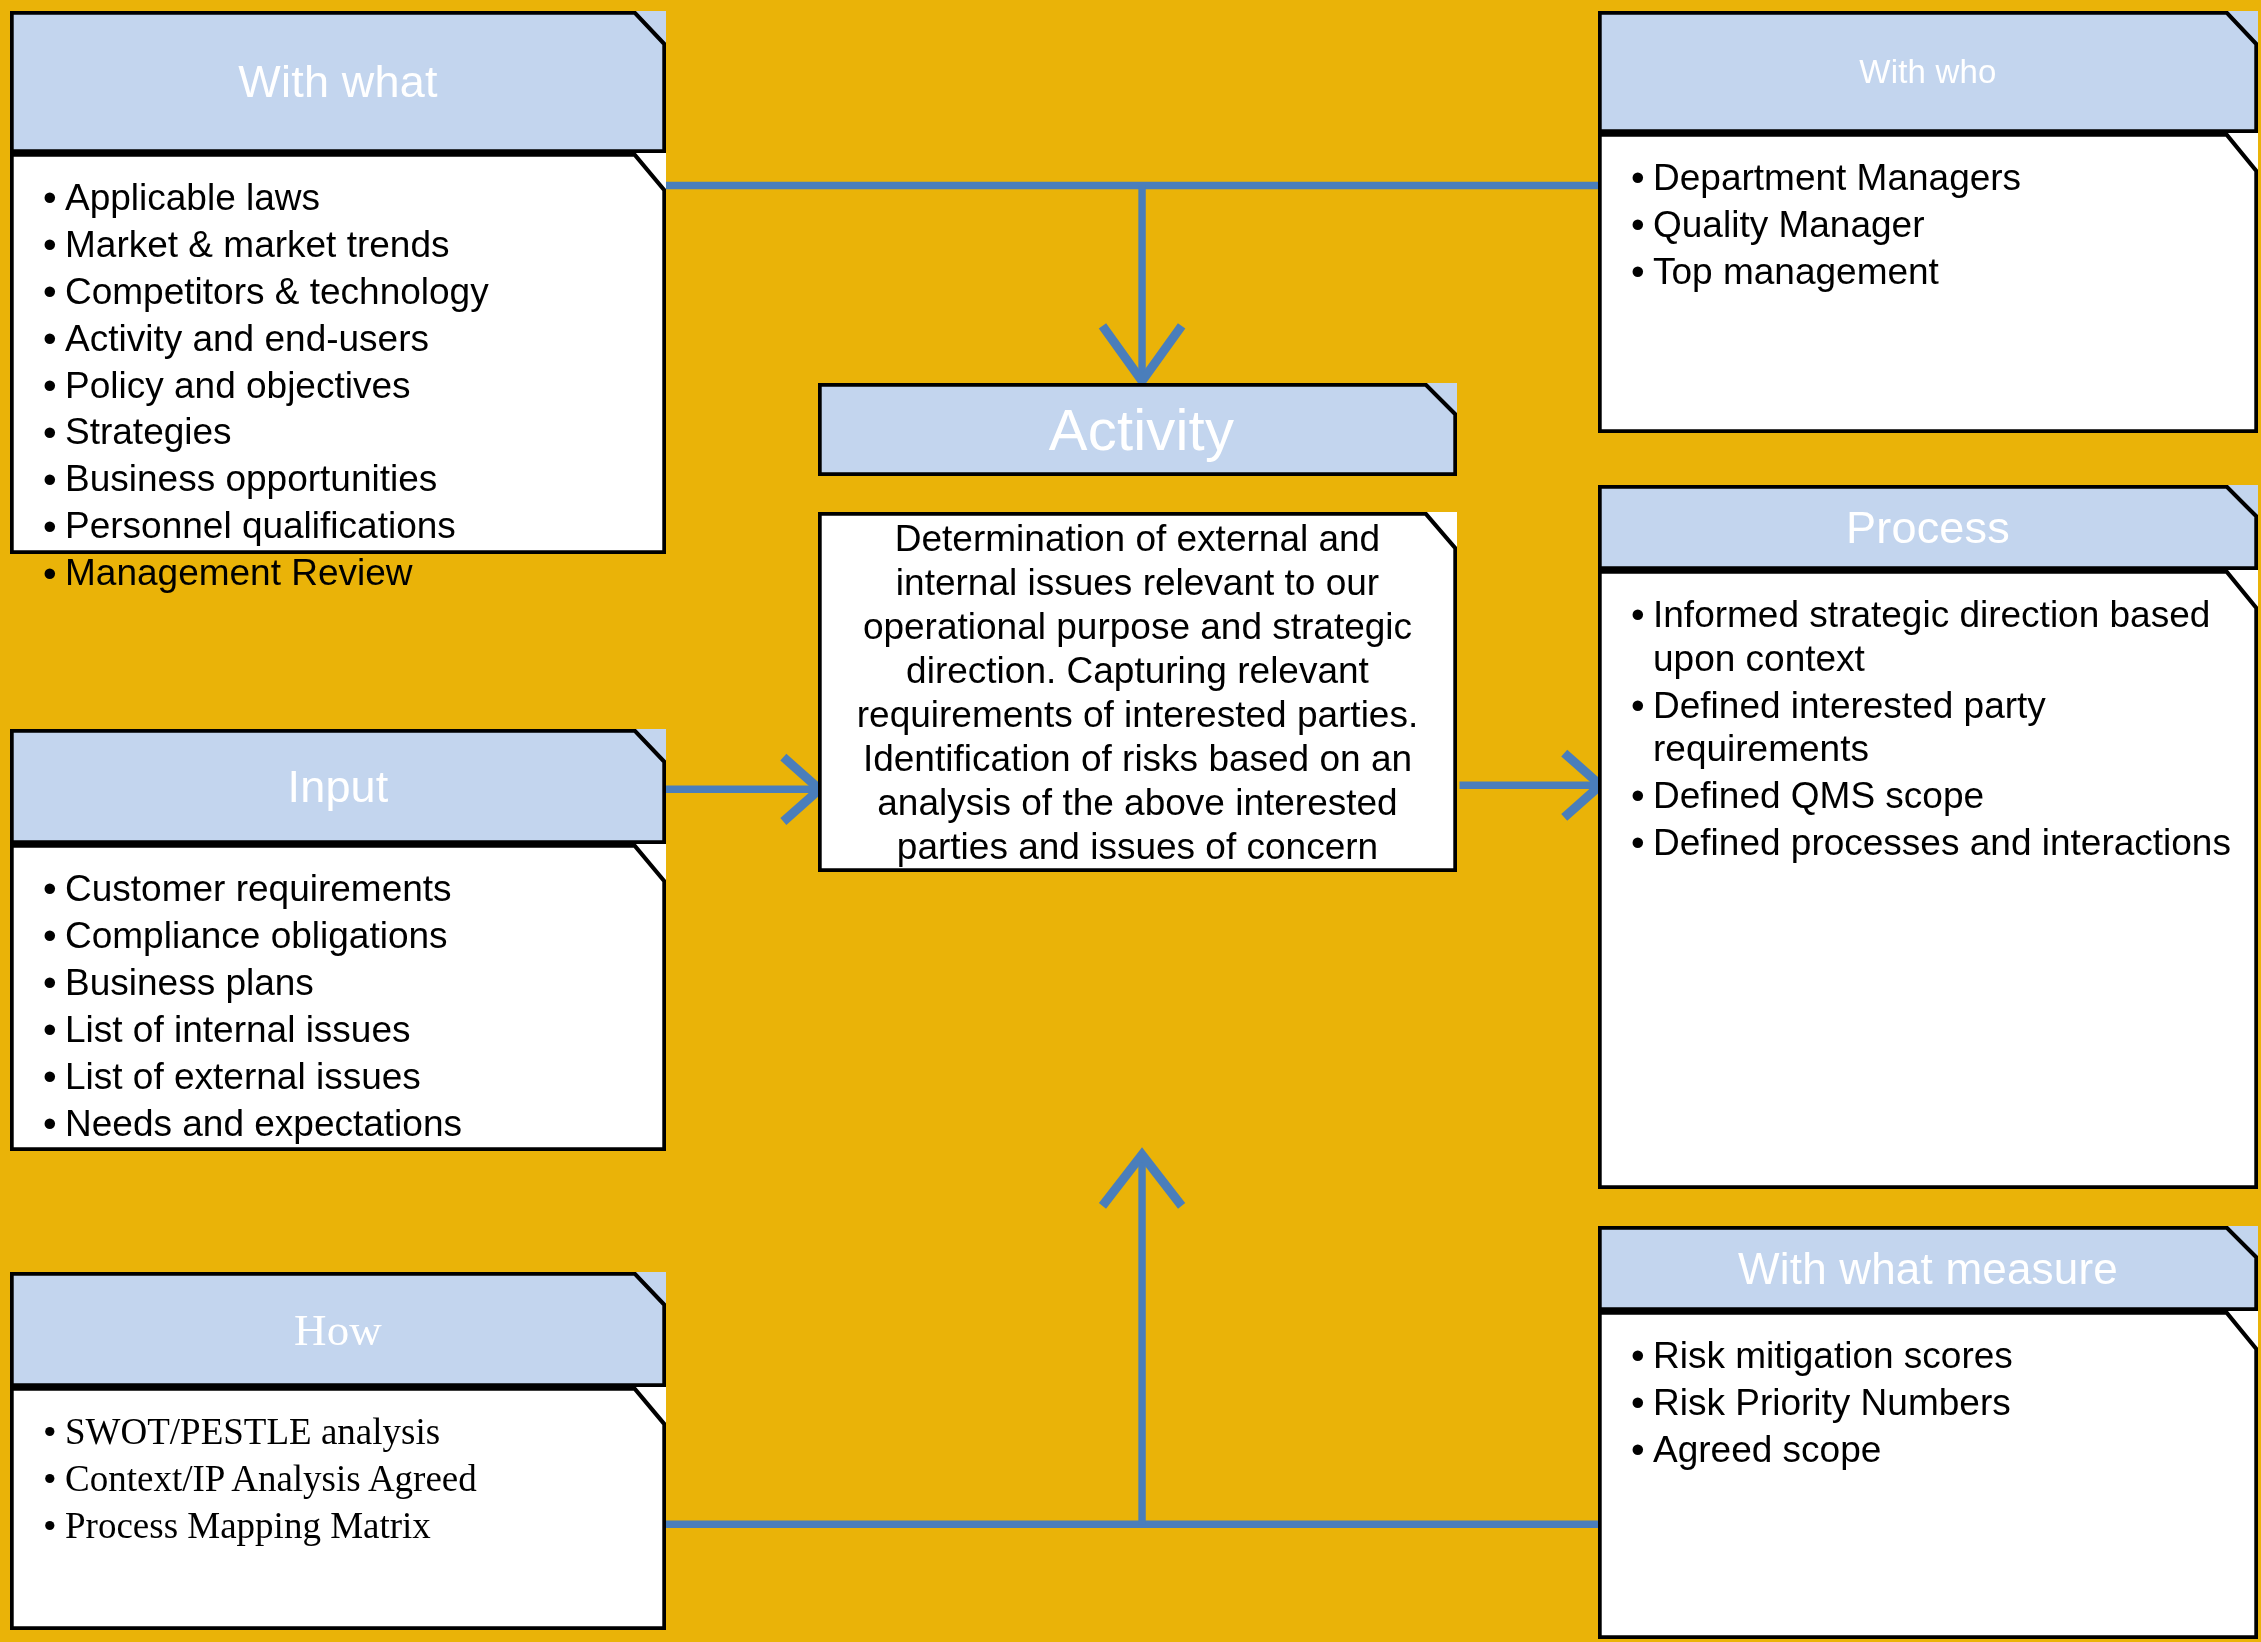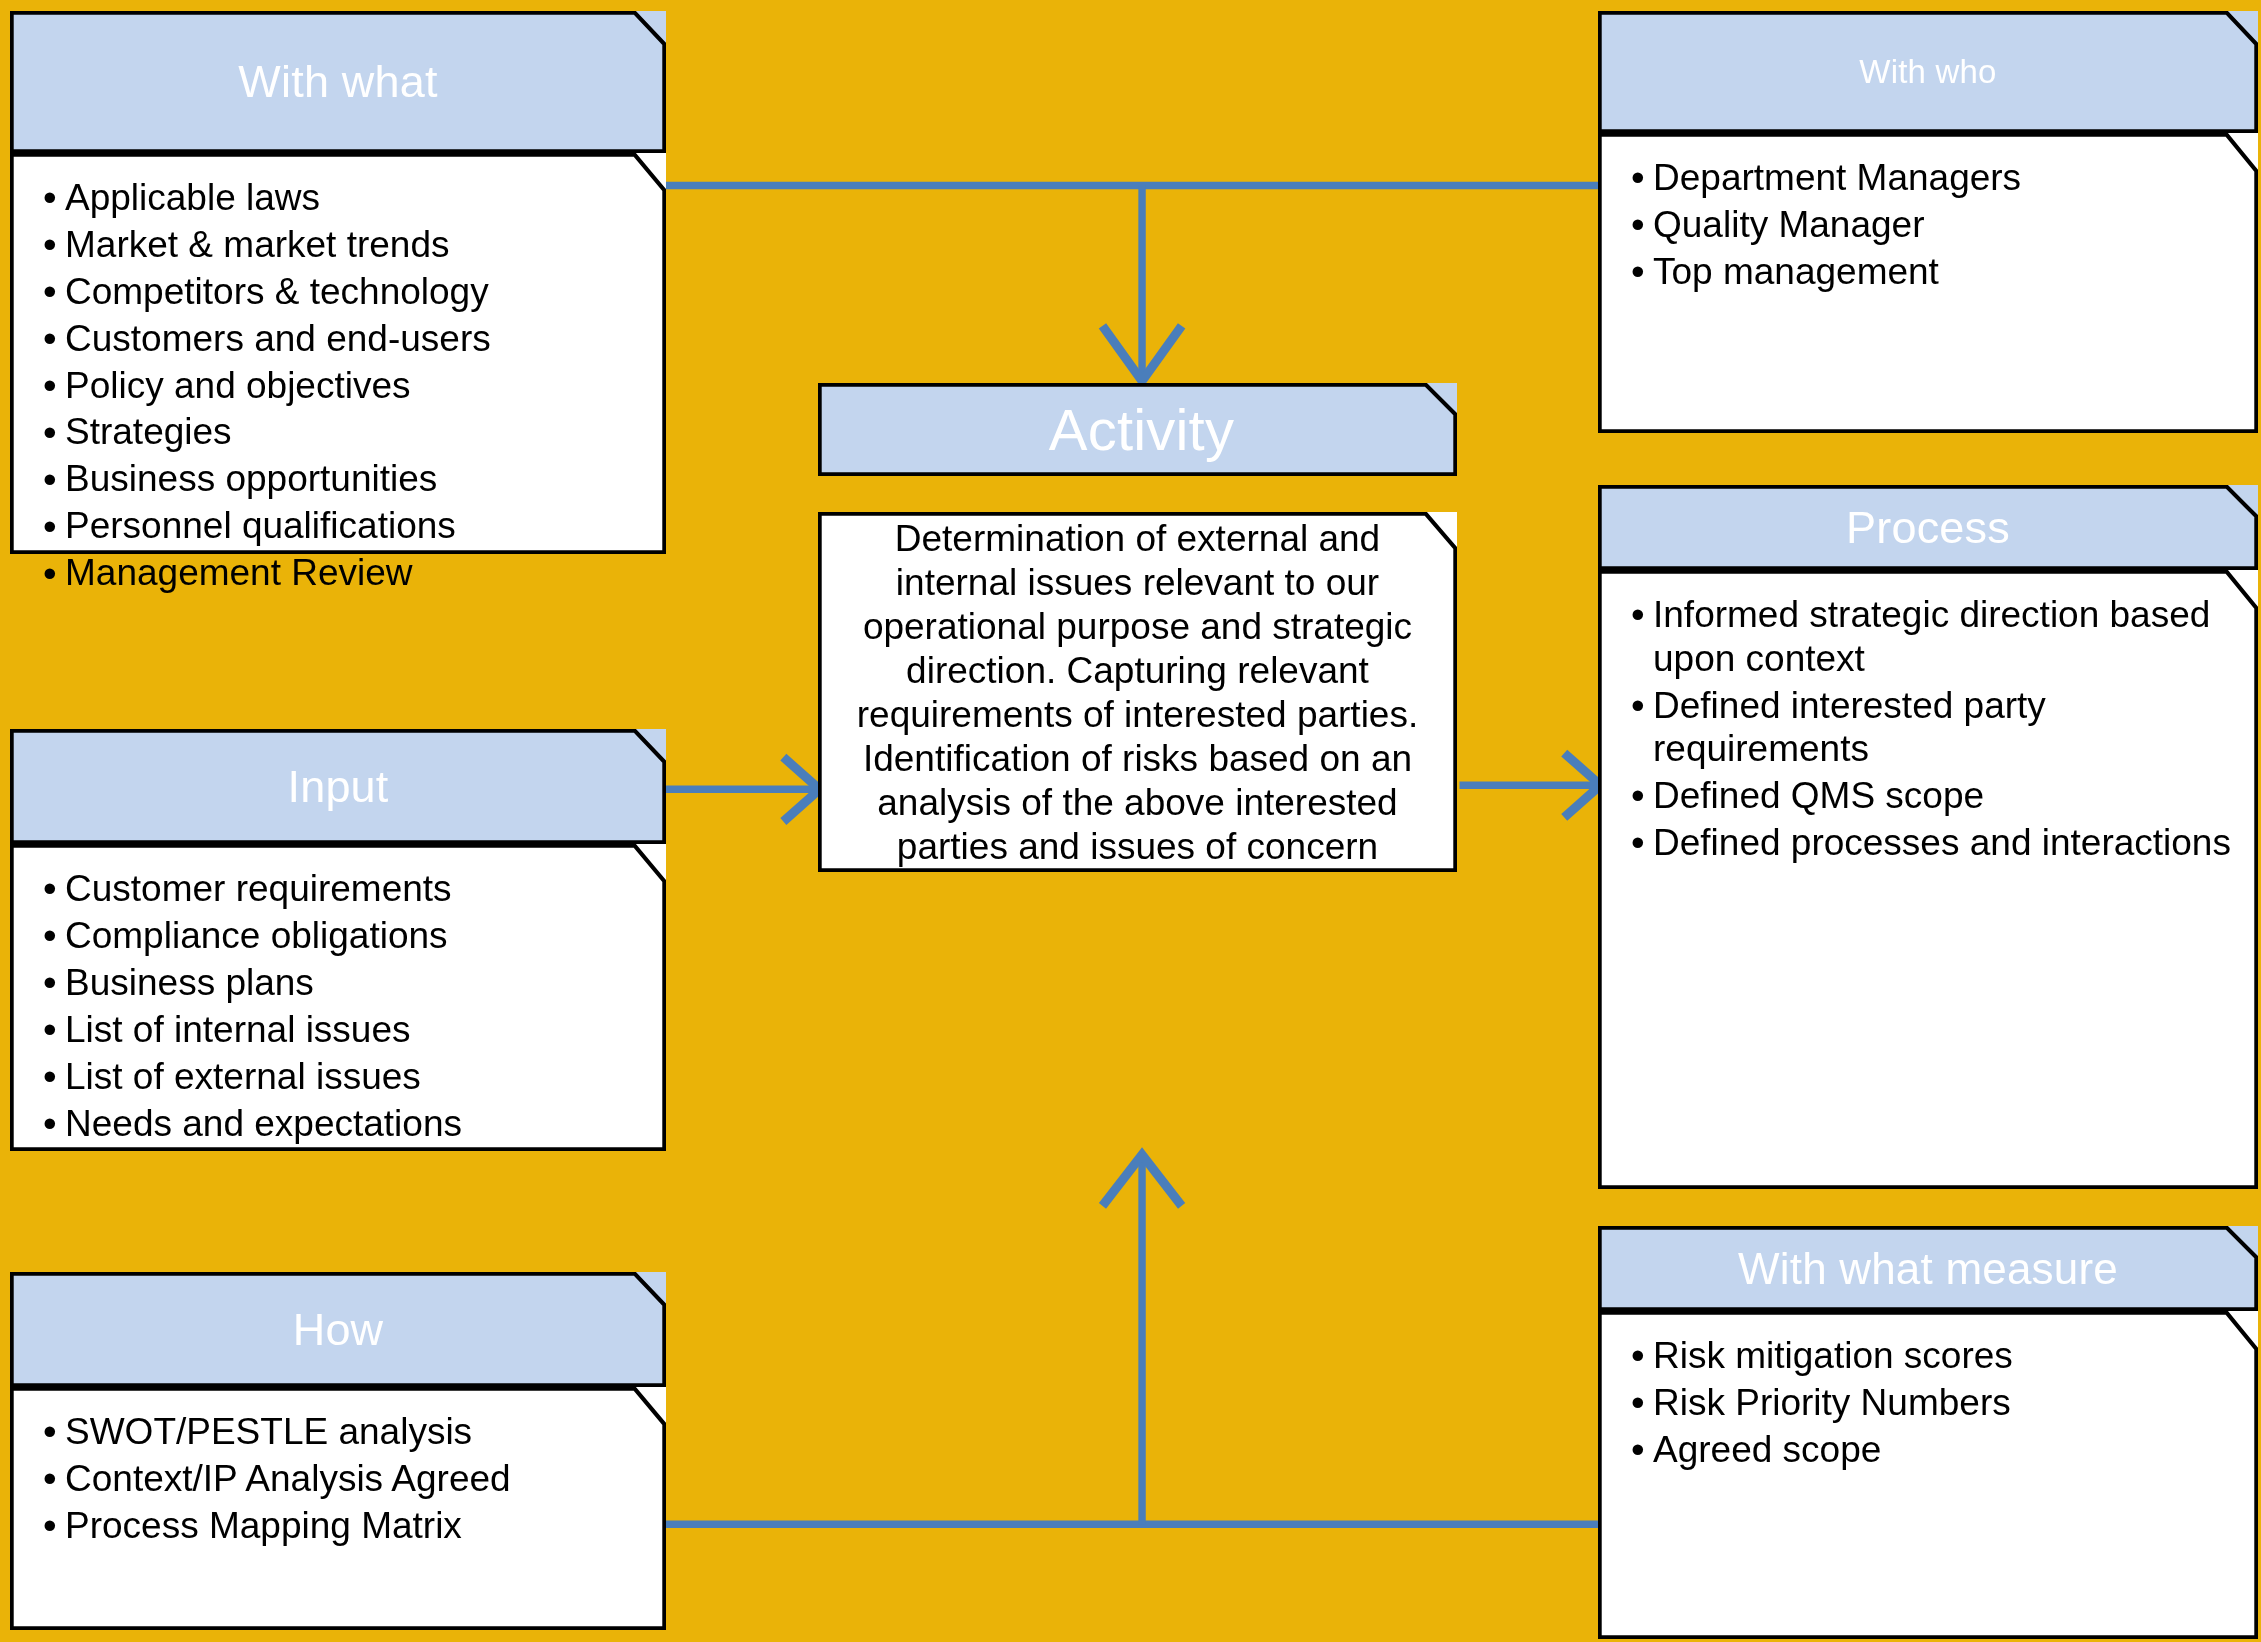--- a/index.html
+++ b/index.html
@@ -105,21 +105,21 @@
 
   
   #box-with-what      { left: 10px;   top: 10.7px;   width: 656px; }
   #box-with-what .box-header { height: 142px; font-size: 45px; }
   #box-with-what .box-body   { height: 257px; font-size: 0px; }
 
   #box-input          { left: 10px;   top: 729px;  width: 656px; }
   #box-input .box-header { height: 115px; font-size: 45px; }
   #box-input .box-body   { height: 0px; }
 
-  #box-how            { left: 10px;   top: 1272px; width: 656px; }
+  #box-how            { left: 10px;   top: 1272px; width: 656px; font-family: Liberation Serif, serif; }
   #box-how .box-header { height: 115px; font-size: 45px; }
 
   #box-activity       { left: 818px;  top: 383px;  width: 639px; }
   #box-activity .box-header { height: 93px; font-size: 58px; padding-left: 8px; }
 
   #box-with-who       { left: 1598px; top: 10.7px;   width: 660px; }
   #box-with-who .box-header { height: 122px; font-size: 33px; }
 
   #box-output         { left: 1598px; top: 485px;  width: 660px; }
   #box-output .box-header { height: 85px; font-size: 45px; }
@@ -175,21 +175,21 @@
     </div>
     <div class="box-body" style="height:401px;">
       <svg class="shape-svg" viewBox="0 0 795 486" preserveAspectRatio="none">
         <polygon points="2,2 757,2 793,45 793,484 2,484" fill="#ffffff" stroke="#000000" stroke-width="5"></polygon>
       </svg>
       <div class="body-content">
         <ul class="bullets list-font">
           <li>Applicable laws</li>
           <li>Market &amp; market trends</li>
           <li>Competitors &amp; technology</li>
-          <li>Customers and end-users</li>
+          <li>Activity and end-users</li>
           <li>Policy and objectives</li>
           <li>Strategies</li>
           <li>Business opportunities</li>
           <li>Personnel qualifications</li>
           <li>Management Review</li>
         </ul>
       </div>
     </div>
   </div>
 

